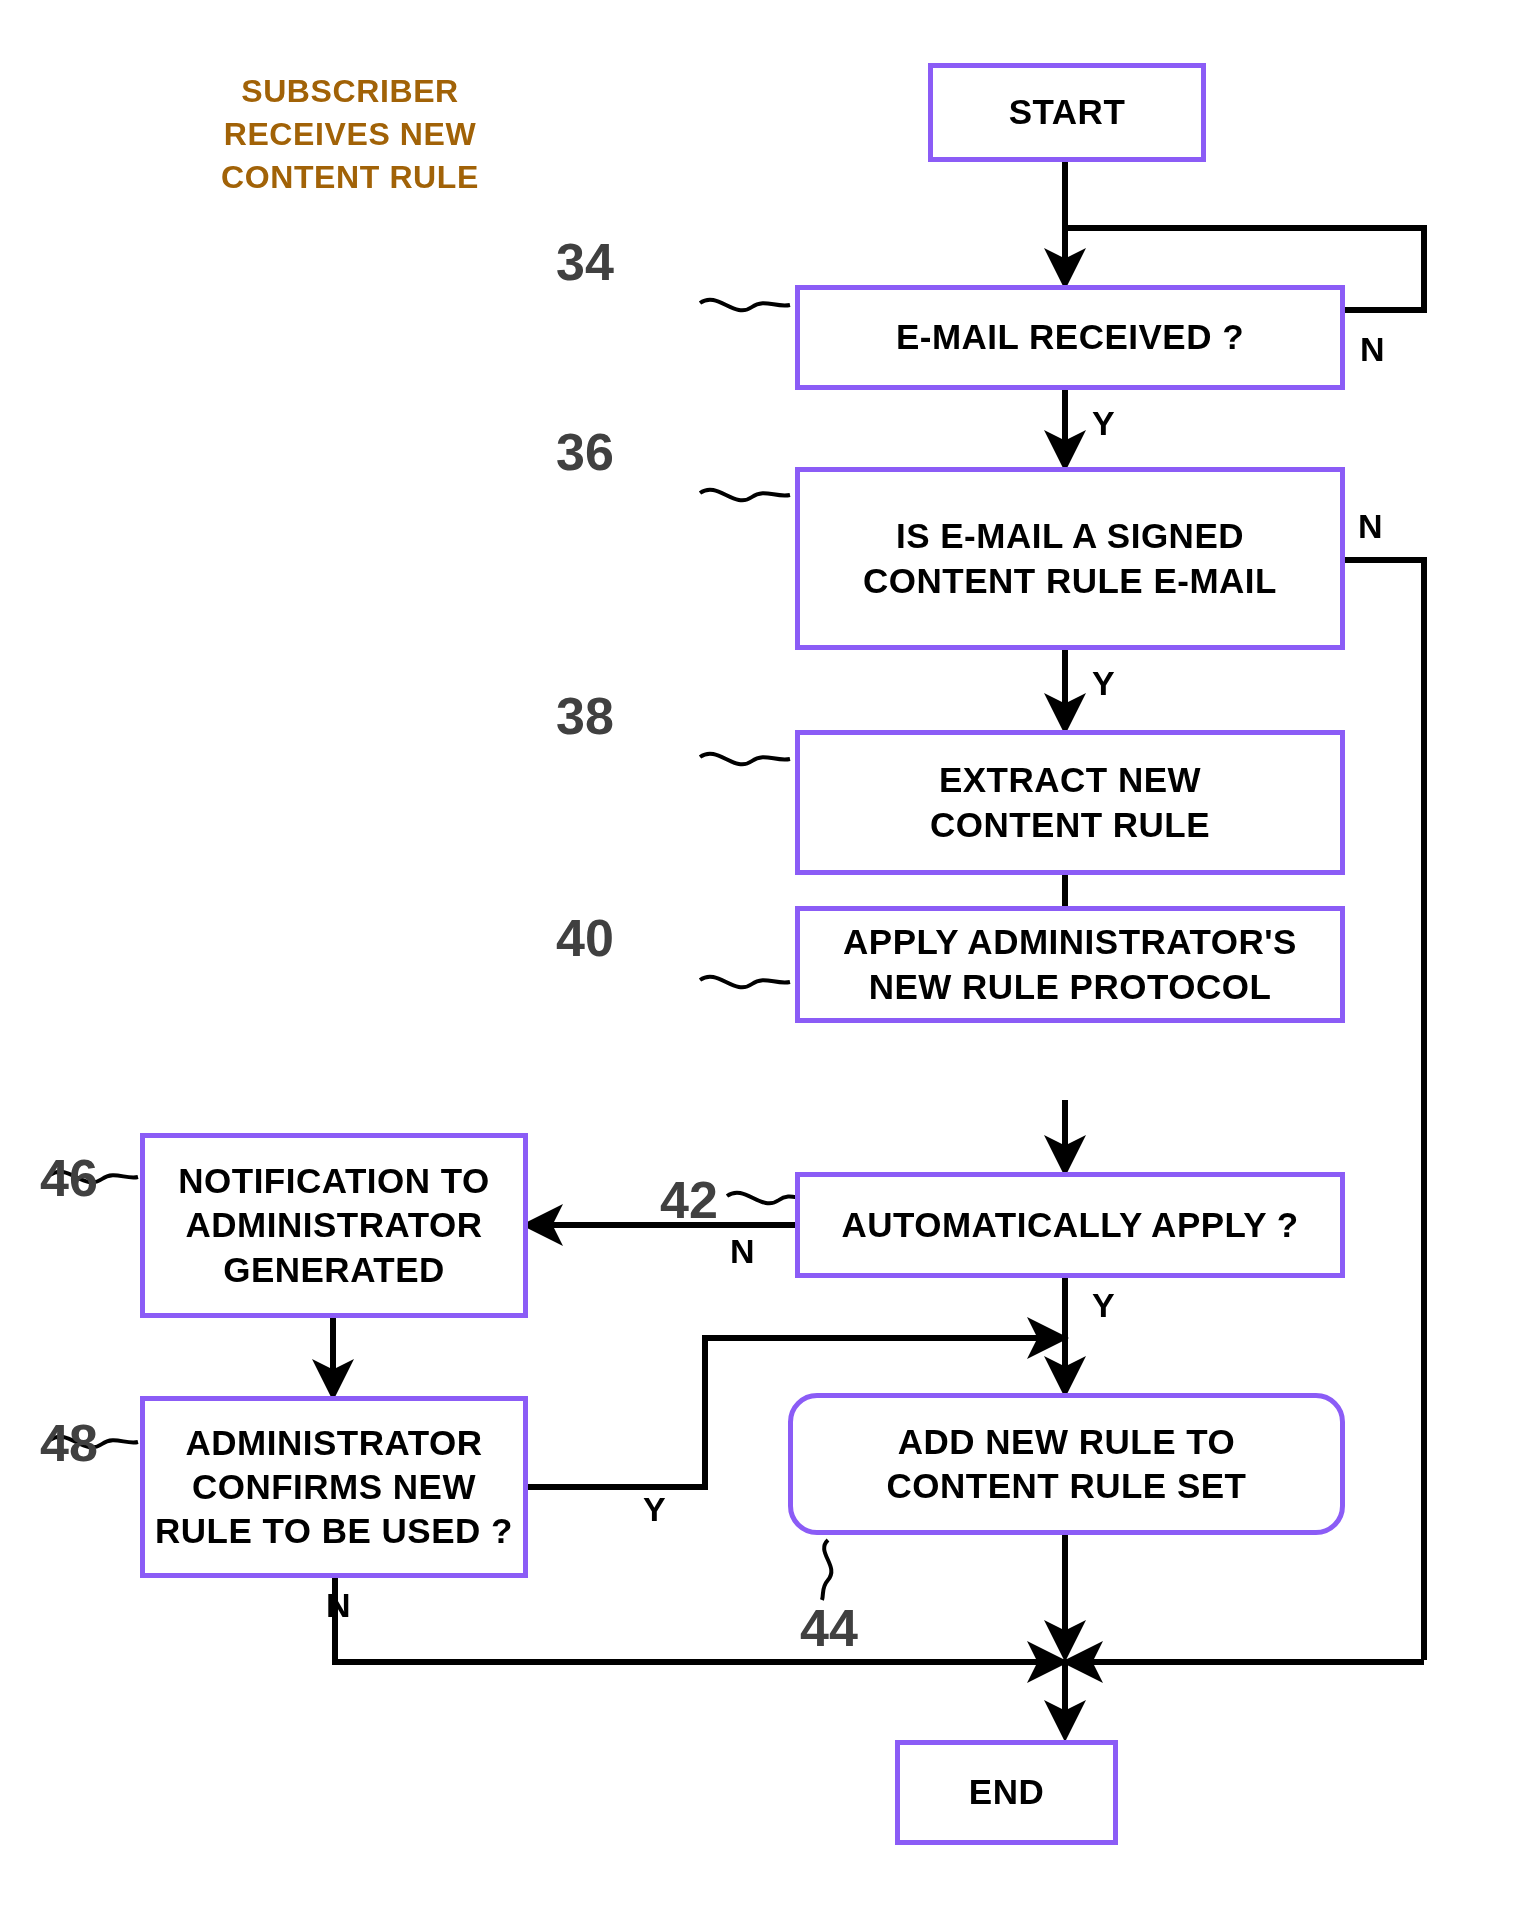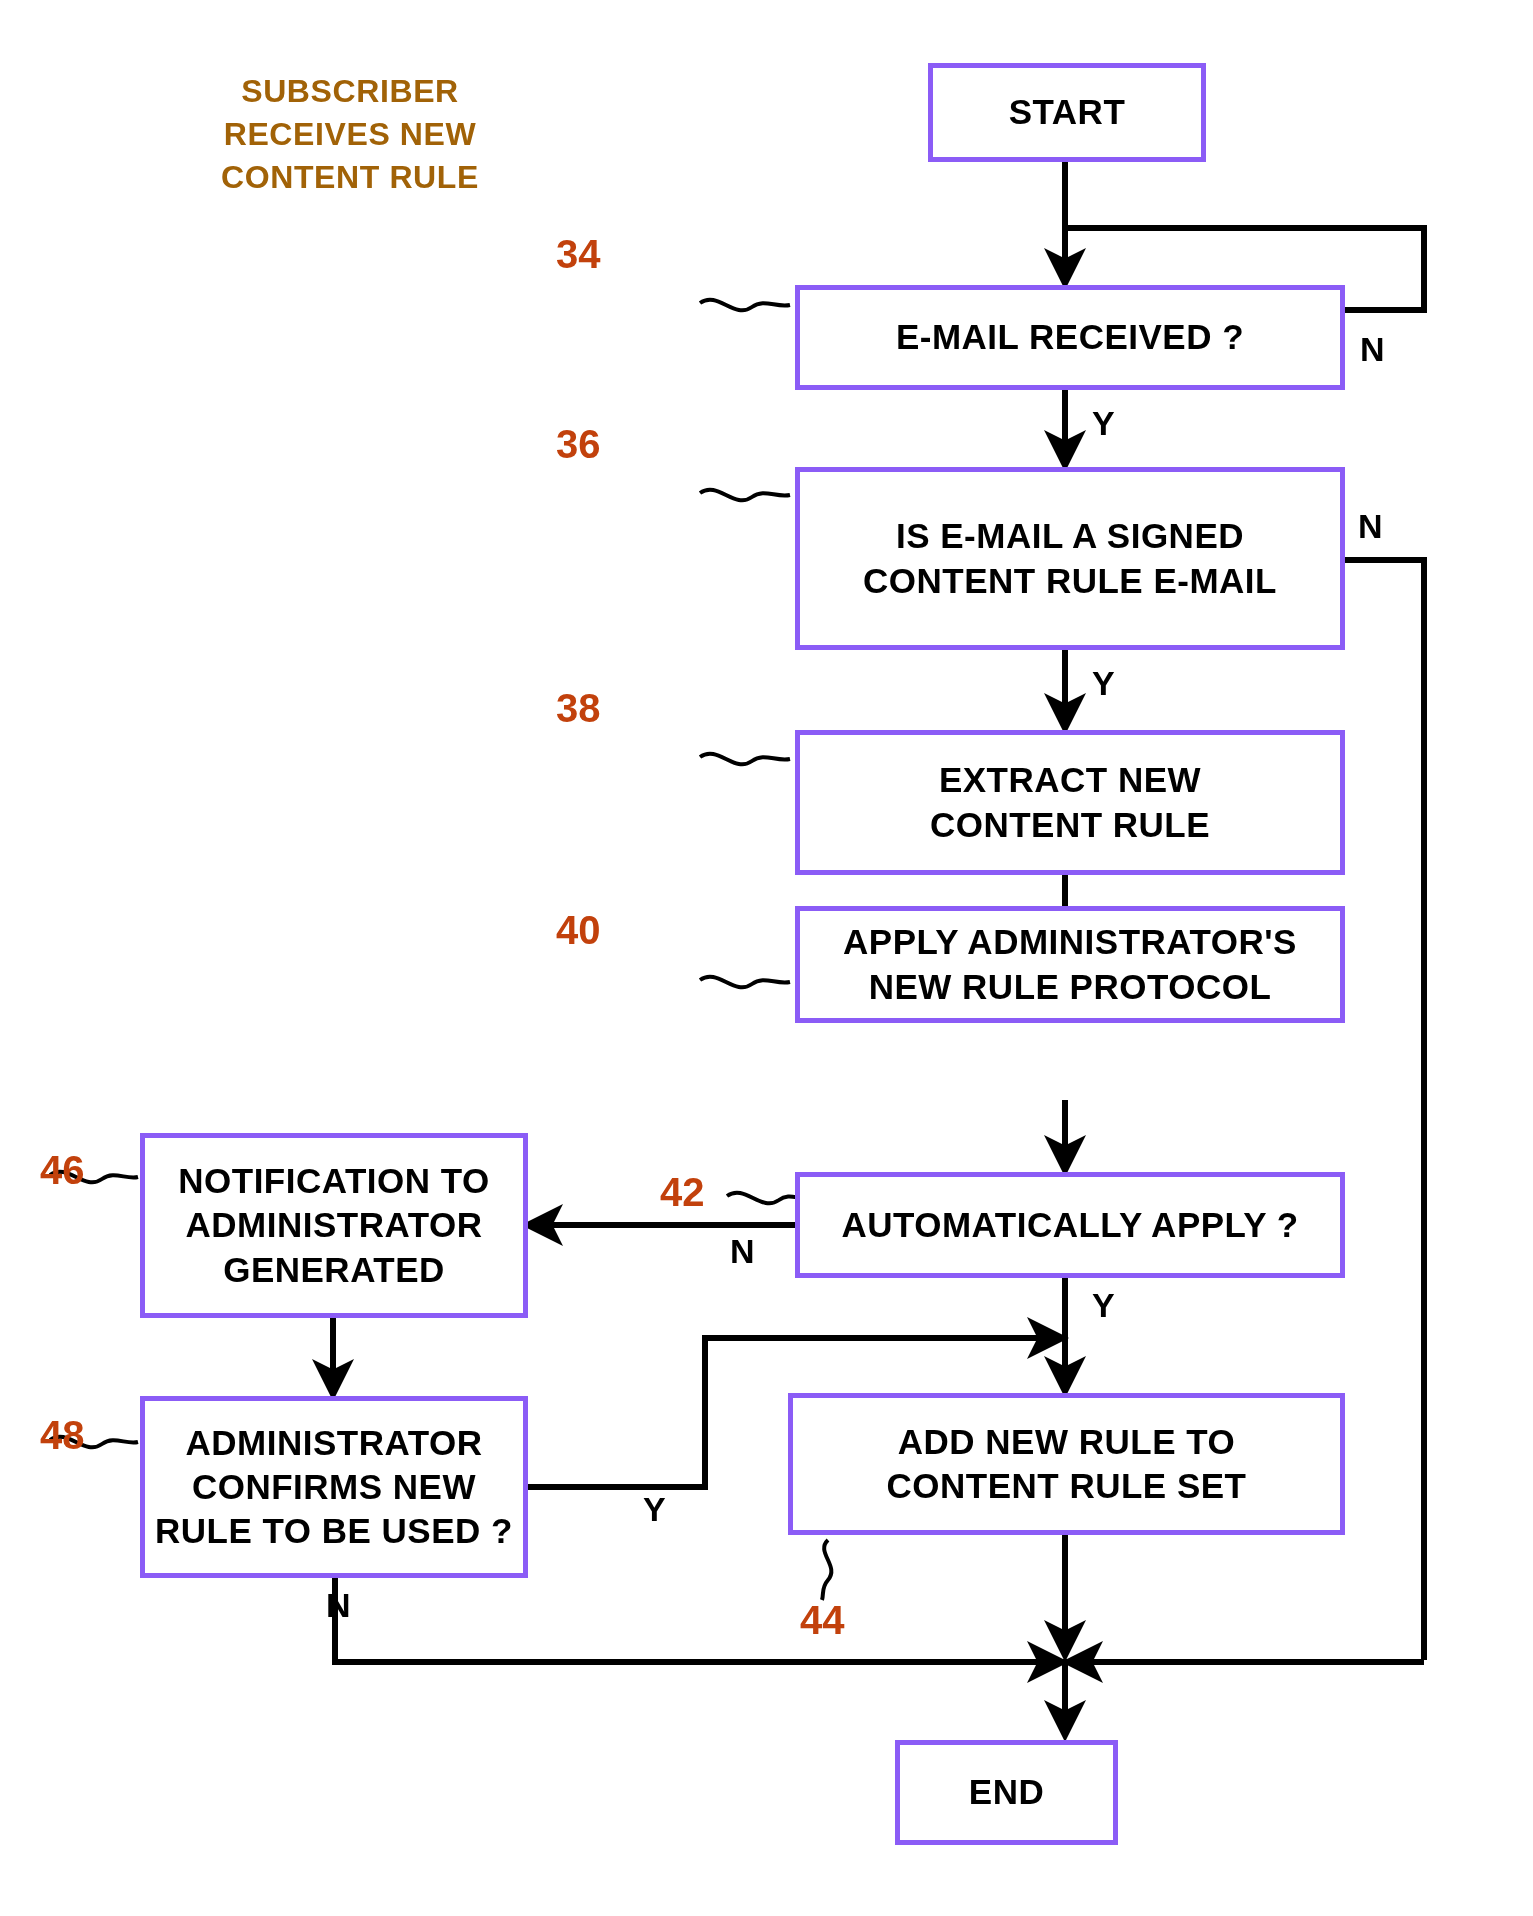--- a/index.html
+++ b/index.html
@@ -53,24 +53,24 @@
     font-family: "Liberation Sans", sans-serif;
     font-weight: bold;
     font-size: 32px;
     line-height: 1.35;
     letter-spacing: 0.6px;
     text-align: center;
     z-index: 3;
   }
   .ref-label {
     position: absolute;
-    color: #c2410c;
-    font-family: "Liberation Sans", sans-serif;
-    font-weight: bold;
-    font-size: 40px;
+    color: #404040;
+    font-family: "Liberation Sans", sans-serif;
+    font-weight: bold;
+    font-size: 52px;
     z-index: 3;
   }
   .branch-label {
     position: absolute;
     color: #000000;
     font-family: "Liberation Sans", sans-serif;
     font-weight: bold;
     font-size: 34px;
     z-index: 3;
   }
@@ -176,21 +176,21 @@
   </div>
   <div class="ref-label" style="left:40px; top:1148px;">46</div>
 
   <div class="node fs-proc" style="left:140px; top:1396px; width:388px; height:182px;">
     <span class="line">ADMINISTRATOR</span>
     <span class="line">CONFIRMS NEW</span>
     <span class="line">RULE TO BE USED ?</span>
   </div>
   <div class="ref-label" style="left:40px; top:1413px;">48</div>
 
-  <div class="node fs-proc" style="left:788px; top:1393px; width:557px; height:142px;">
+  <div class="node fs-proc" style="left:788px; top:1393px; width:557px; height:142px;border-radius:29px;">
     <span class="line">ADD NEW RULE TO</span>
     <span class="line">CONTENT RULE SET</span>
   </div>
   <div class="ref-label" style="left:800px; top:1598px;">44</div>
 
   <div class="node fs-terminal" style="left:895px; top:1740px; width:223px; height:105px;">
     <span class="line">END</span>
   </div>
 
   <div class="branch-label" style="left:1360px; top:330px;">N</div>

